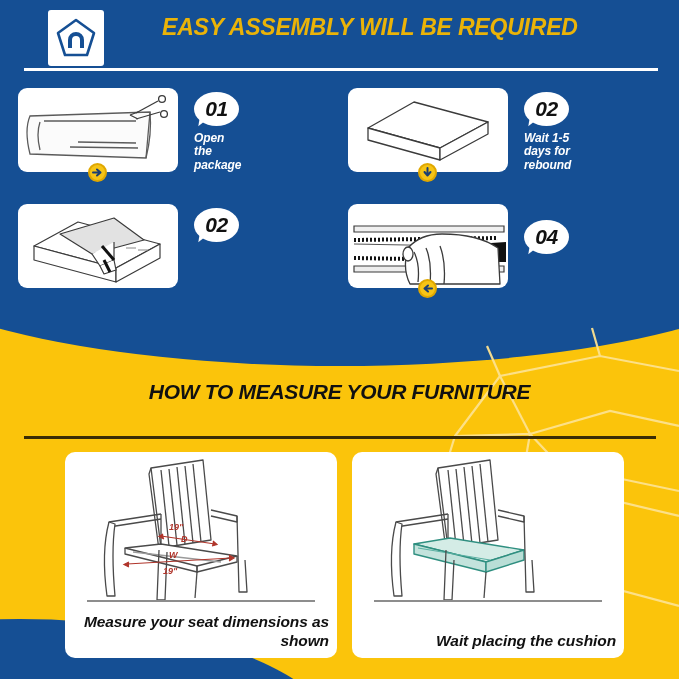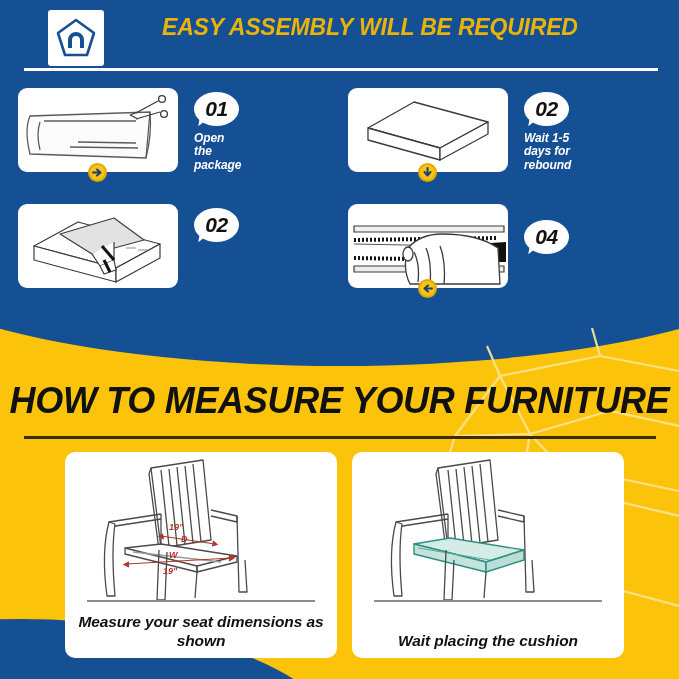--- a/index.html
+++ b/index.html
@@ -92,39 +92,39 @@
     margin-top:4px;
     color:#ffffff;font-size:12px;font-weight:bold;font-style:italic;
     line-height:1.12;letter-spacing:-0.1px;
     max-width:170px;
   }
 
   
   .measure-title{
     position:absolute;left:0;top:380px;width:679px;
     text-align:center;
-    color:#111111;font-size:36px;font-weight:bold;font-style:italic;
+    color:#111111;font-size:21px;font-weight:bold;font-style:italic;
     letter-spacing:-0.3px;
   }
   .measure-rule{
     position:absolute;left:24px;top:436px;width:632px;height:3px;background:#3a2c05;
   }
   .mcard{
     position:absolute;top:452px;width:272px;height:206px;
     background:#ffffff;border-radius:10px;
     box-sizing:border-box;
   }
   .mcard.left{left:65px;}
   .mcard.right{left:352px;}
   .mcard-sep{
     position:absolute;left:22px;bottom:56px;width:228px;height:2px;background:#8d8d8d;
   }
   .mcard-cap{
     position:absolute;left:8px;right:8px;bottom:8px;
-    text-align:center;
+    text-align:right;
     color:#111111;font-size:15.5px;font-weight:bold;font-style:italic;
     line-height:1.18;letter-spacing:-0.1px;
   }
   .illo{position:absolute;left:0;top:0;}
 </style>
 </head>
 <body>
 
 <div class="page">
 

